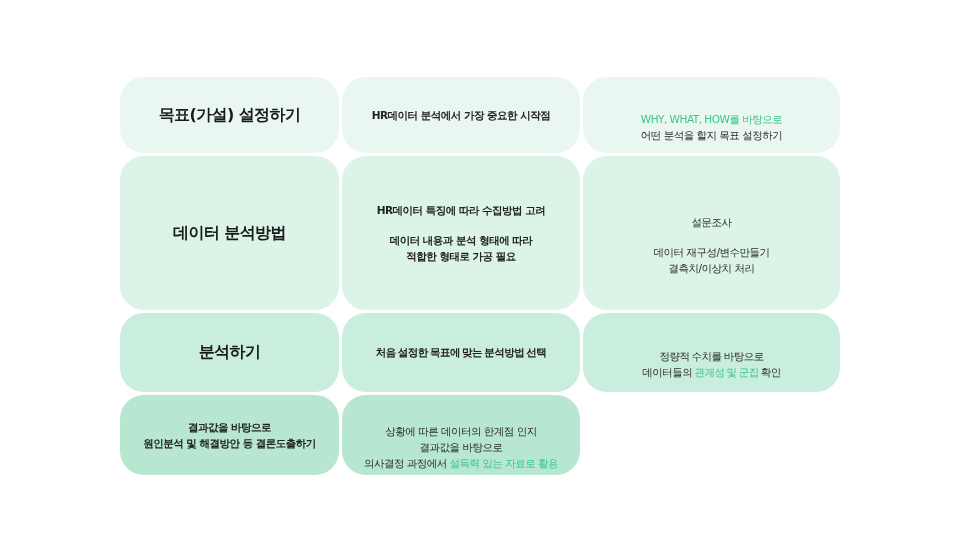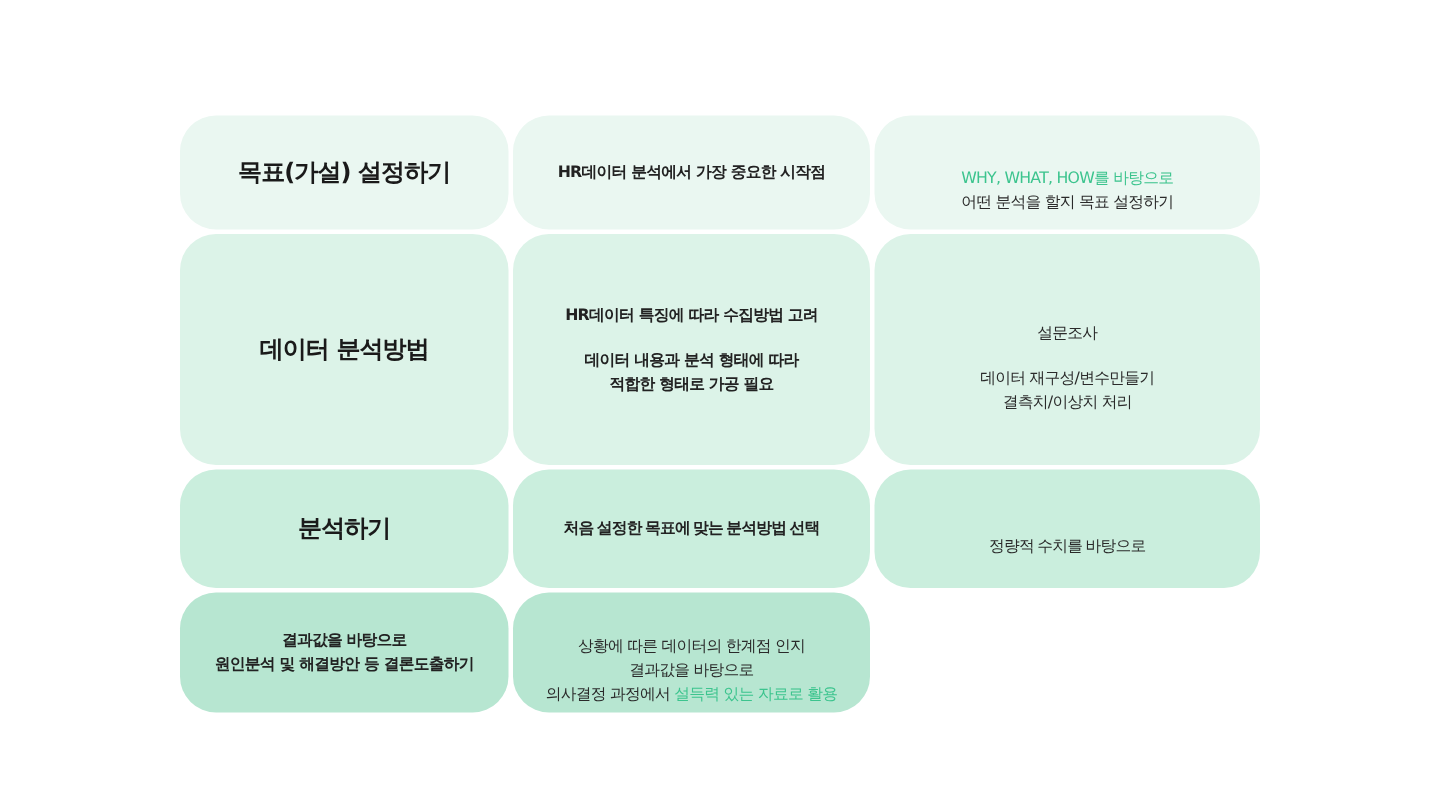--- a/index.html
+++ b/index.html
@@ -65,20 +65,23 @@
     <span class="title">분석하기</span>
   </div>
   <div class="card r2">
     <div class="desc">
       <span class="line">처음 설정한 목표에 맞는 분석방법 선택</span>
     </div>
   </div>
   <div class="card r2">
     <div class="detail">
       <span class="line">정량적 수치를 바탕으로</span>
+      <span class="line">
+        <span>데이터들의 </span><span class="hl">관계성 및 군집</span><span> 확인</span>
+      </span>
     </div>
   </div>
 
   <div class="card r3">
     <div class="desc">
       <span class="line">결과값을 바탕으로</span>
       <span class="line">원인분석 및 해결방안 등 결론도출하기</span>
     </div>
   </div>
   <div class="card r3">

